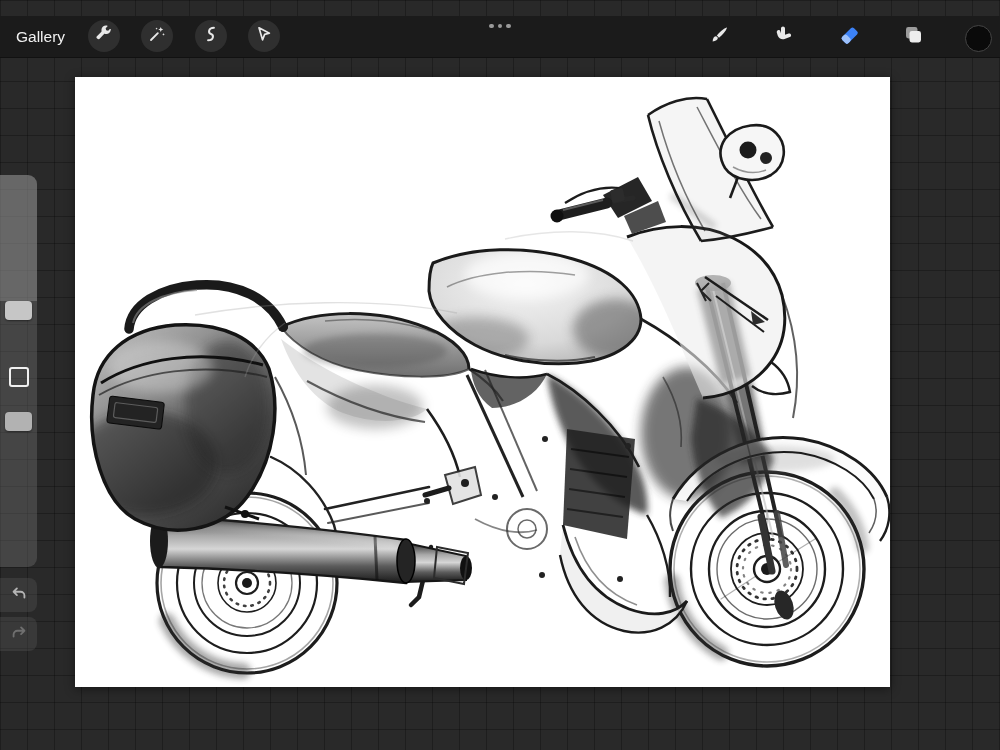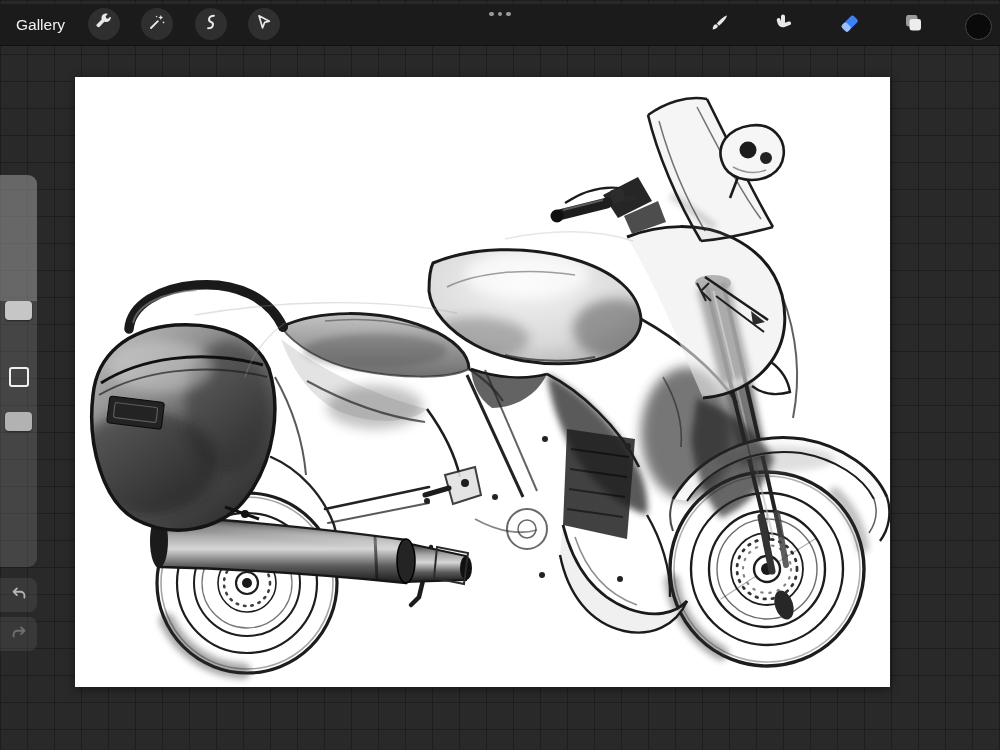--- a/index.html
+++ b/index.html
@@ -6,21 +6,21 @@
   #screen{
     position:relative;width:1000px;height:750px;overflow:hidden;
     background-color:#292929;
     background-image:
       linear-gradient(rgba(0,0,0,.28) 1px, transparent 1px),
       linear-gradient(90deg, rgba(0,0,0,.28) 1px, transparent 1px);
     background-size:27px 27px;
     font-family:"Liberation Sans","DejaVu Sans",sans-serif;
   }
   
-  .topbar{position:absolute;left:0;top:4px;width:1000px;height:41px;background:#1b1b1b;border-bottom:1px solid #111;}
+  .topbar{position:absolute;left:0;top:16px;width:1000px;height:41px;background:#1b1b1b;border-bottom:1px solid #111;}
   .gallery-btn{position:absolute;left:16px;top:0;height:41px;line-height:41px;color:#f1f1f1;font-size:15.5px;cursor:default;}
   .tool-circle{position:absolute;top:4px;width:32px;height:32px;border-radius:50%;background:#2f2f2f;display:flex;align-items:center;justify-content:center;}
   .plain-tool{position:absolute;top:5px;width:32px;height:32px;display:flex;align-items:center;justify-content:center;}
   .ellipsis{position:absolute;left:487px;top:4px;width:26px;height:12px;display:flex;gap:4px;align-items:center;justify-content:center;}
   .ellipsis i{width:4.5px;height:4.5px;border-radius:50%;background:#9a9a9a;display:block;}
   .color-swatch{width:27px;height:27px;border-radius:50%;border:1.5px solid #454545;box-sizing:border-box;background:#0a0a0a;}
   
   .side-track{position:absolute;left:0;top:175px;width:37px;height:392px;background:rgba(115,115,115,.38);border-radius:0 9px 9px 0;}
   .side-track-upper{position:absolute;left:0;top:0;width:100%;height:126px;background:rgba(200,200,200,.26);border-radius:0 9px 0 0;}
   .slider-handle{position:absolute;left:5px;width:27px;height:19px;border-radius:4px;background:#c6c6c6;box-shadow:0 1px 2px rgba(0,0,0,.45);}

